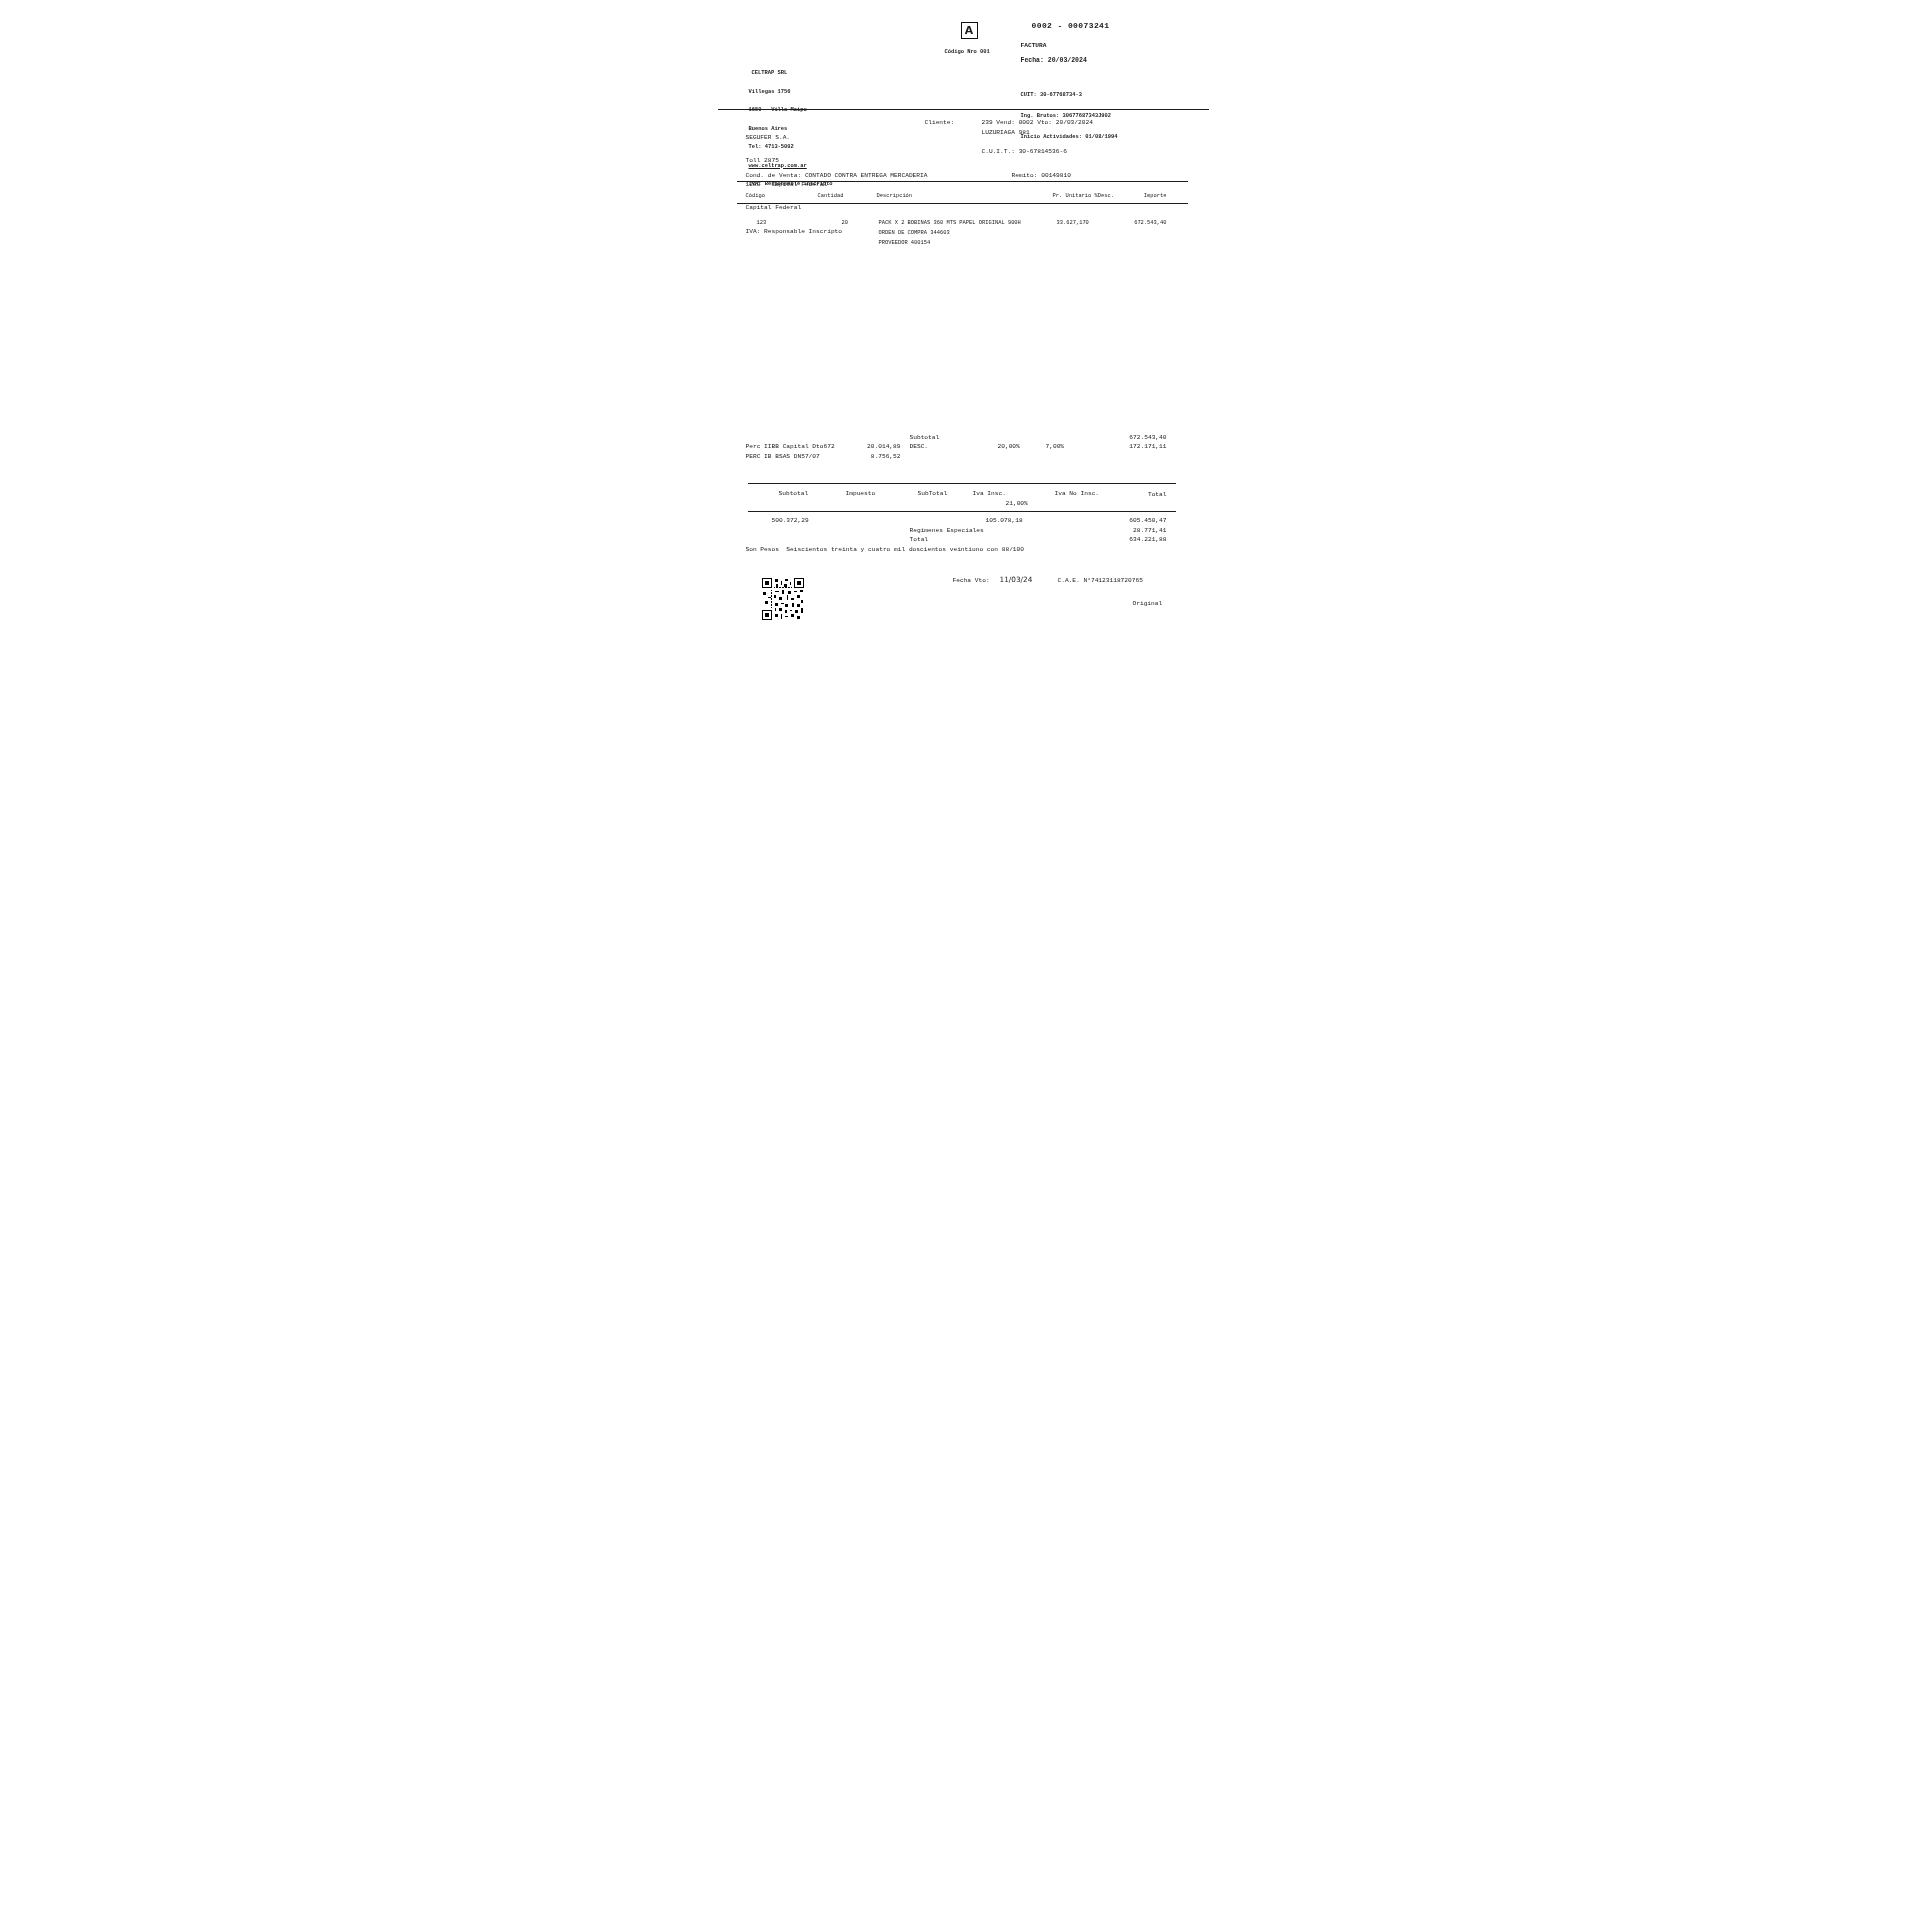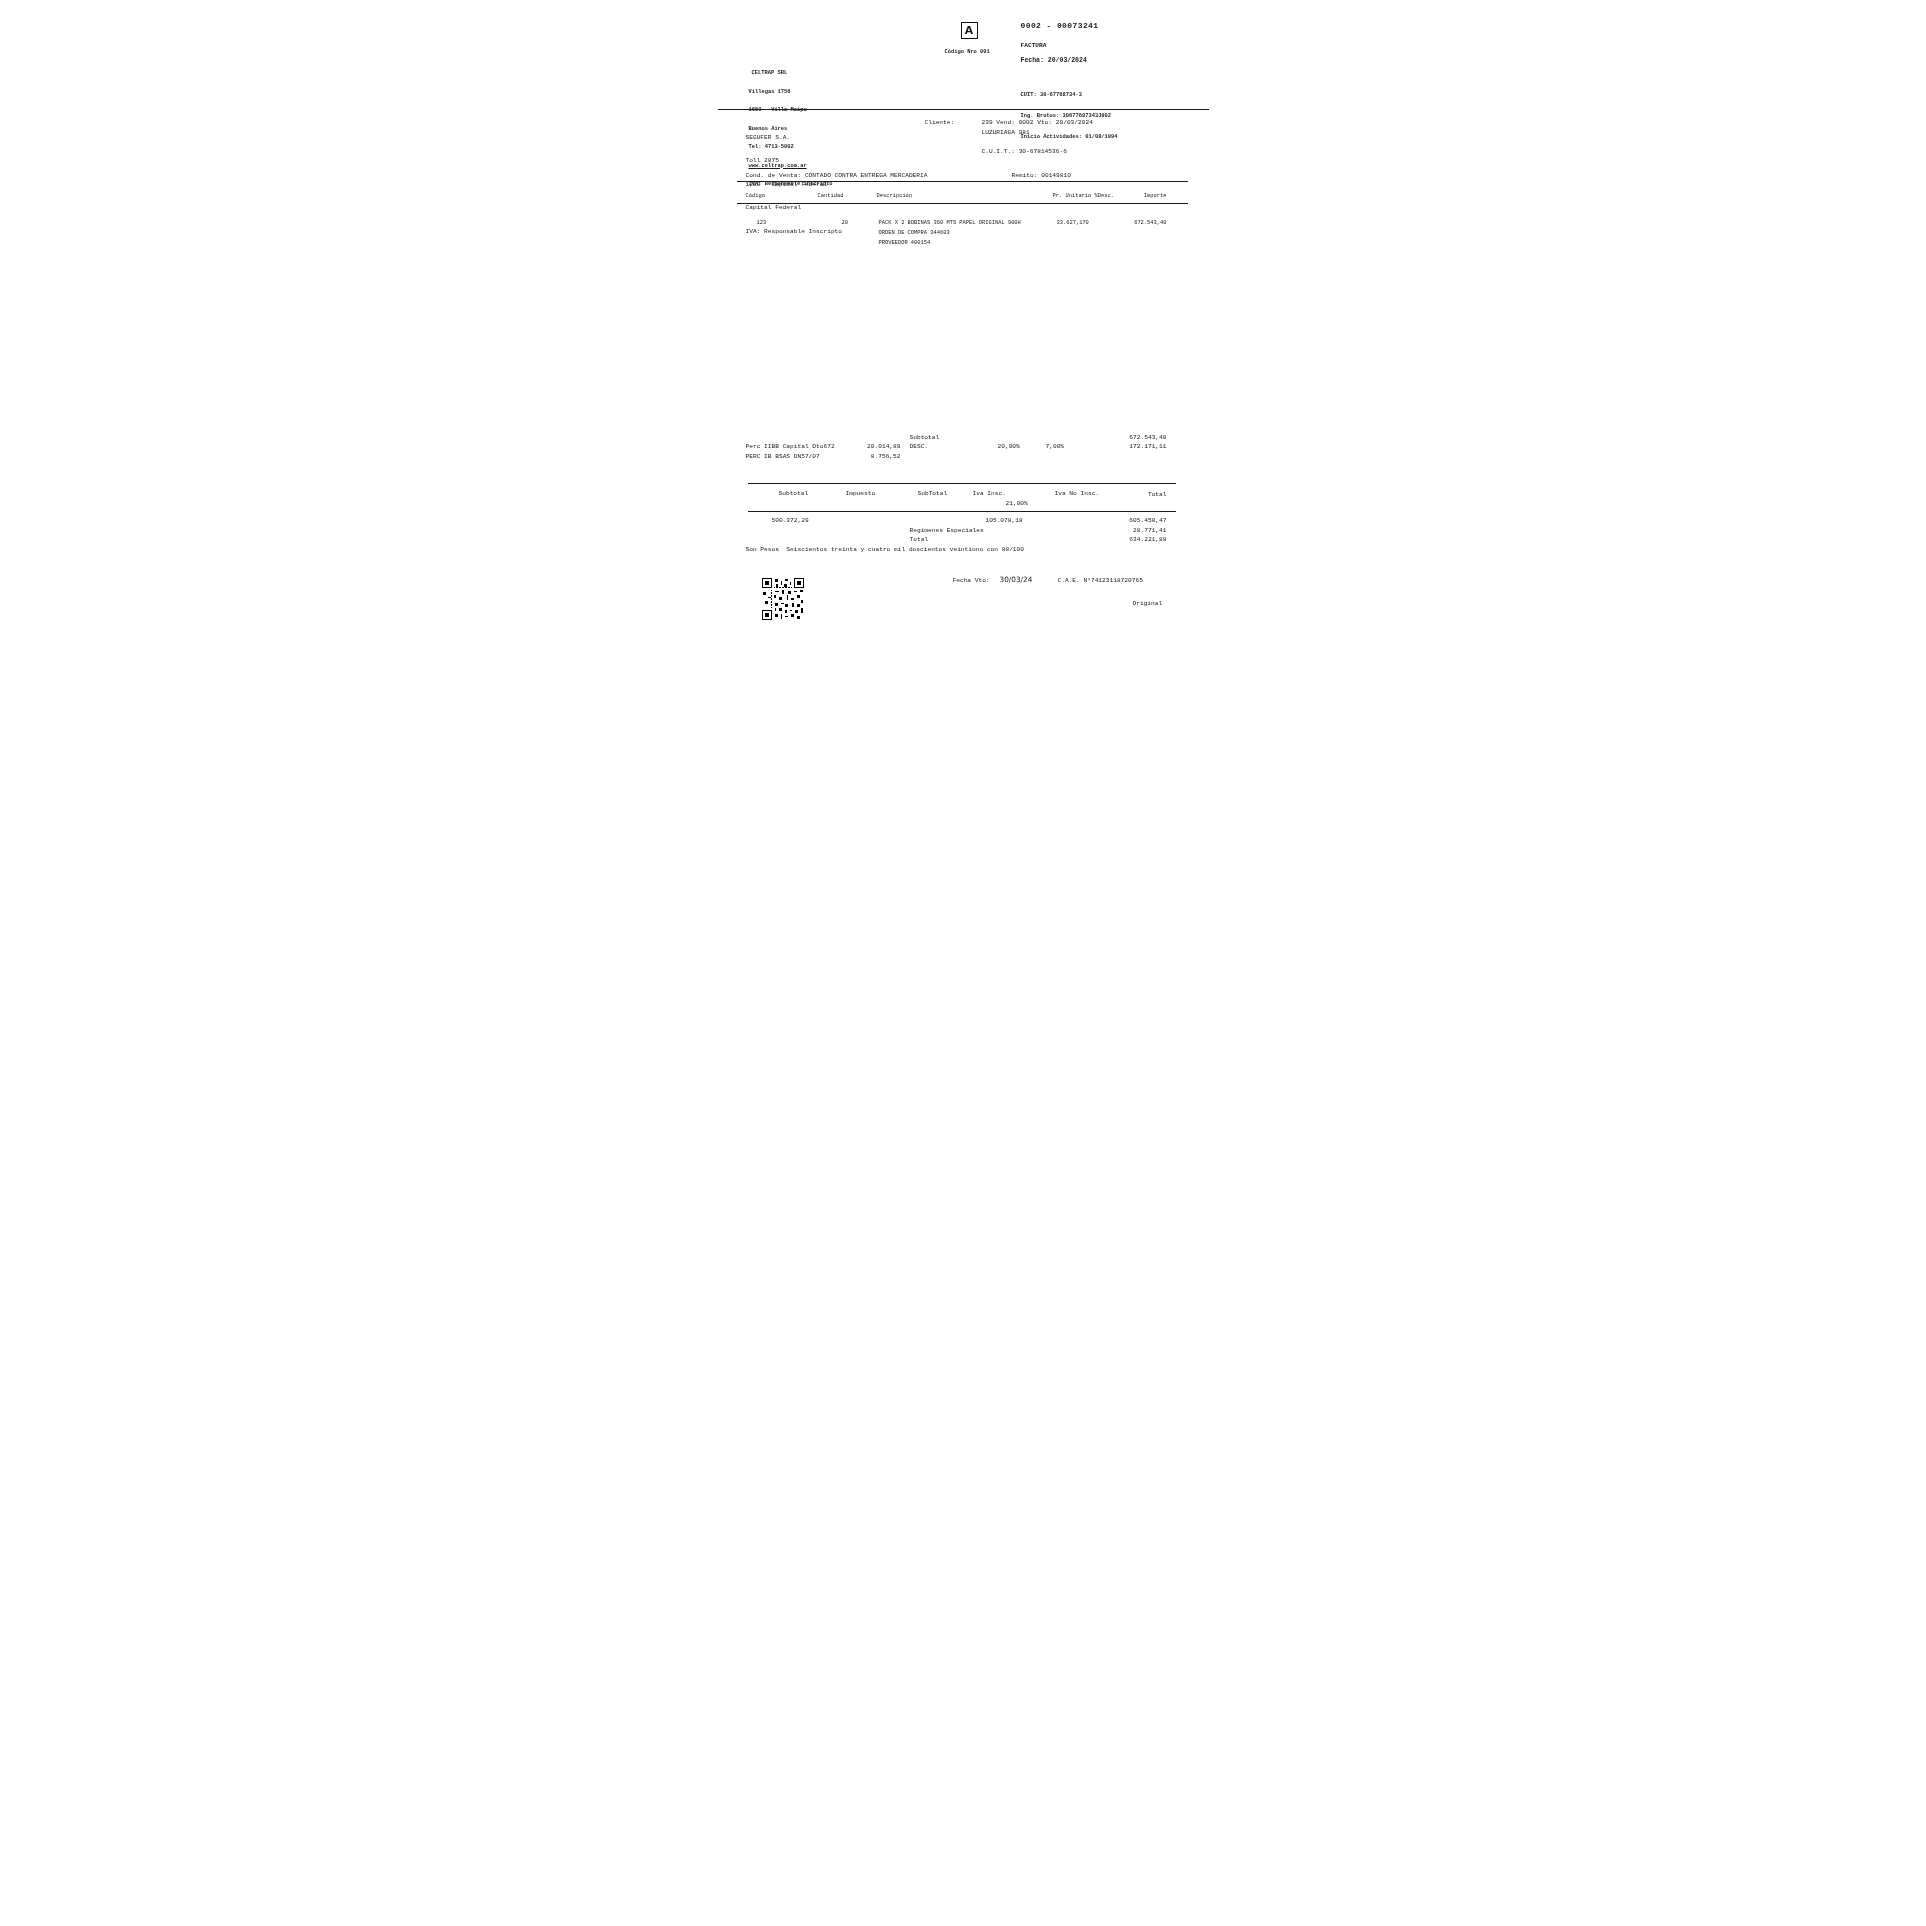--- a/index.html
+++ b/index.html
@@ -25,21 +25,21 @@
 </head>
 <body>
 
 <div class="page">
 
   <div class="letterbox">
     <span>A</span>
   </div>
   <div class="abs b t14" style="left:227px; top:49px;">Código Nro 001</div>
 
-  <div class="abs b t21" style="left:303px; top:21px;">0002 - 00073241</div>
+  <div class="abs b t21" style="left:314px; top:21px;">0002 - 00073241</div>
   <div class="abs b t16" style="left:303px; top:42px;">FACTURA</div>
   <div class="abs b t17" style="left:303px; top:57px;">Fecha: 20/03/2024</div>
 
   <div class="abs b t14 company" style="left:31px; top:58px;">
     <div style="padding-left:3.1px;">CELTRAP SRL</div>
     <div>Villegas 1756</div>
     <div>1650 - Villa Maipu</div>
     <div>Buenos Aires</div>
     <div>Tel: 4713-5002</div>
     <div class="u">www.celtrap.com.ar</div>
@@ -132,19 +132,19 @@
       <rect width="29" height="29" fill="#ffffff"></rect>
       <path fill="#000000" d="M0 0h7v7H0z M22 0h7v7h-7z M0 22h7v7H0z"></path>
       <path fill="#ffffff" d="M1 1h5v5H1z M23 1h5v5h-5z M1 23h5v5H1z"></path>
       <path fill="#000000" d="M2 2h3v3H2z M24 2h3v3h-3z M2 24h3v3H2z"></path>
       <path fill="#000000" d="M8 6h1v1H8z M10 6h1v1h-1z M12 6h1v1h-1z M14 6h1v1h-1z M16 6h1v1h-1z M18 6h1v1h-1z M20 6h1v1h-1z M6 8h1v1H6z M6 10h1v1H6z M6 12h1v1H6z M6 14h1v1H6z M6 16h1v1H6z M6 18h1v1H6z M6 20h1v1H6z"></path>
       <path fill="#000000" d="M9 1h2v2H9z M13 2h1v3h-1z M16 1h2v1h-2z M19 3h1v2h-1z M10 4h1v2h-1z M15 4h2v2h-2z M9 9h3v1H9z M14 8h1v3h-1z M18 9h2v2h-2z M22 9h2v1h-2z M26 8h2v2h-2z M1 10h2v2H1z M4 13h2v1H4z M8 12h2v2H8z M12 13h2v2h-2z M17 12h1v3h-1z M20 14h2v1h-2z M24 12h2v2h-2z M27 15h1v2h-1z M2 16h2v2H2z M9 17h2v2H9z M13 17h2v1h-2z M16 18h2v2h-2z M21 17h1v3h-1z M24 18h2v2h-2z M9 21h1v2H9z M12 21h2v2h-2z M16 22h1v2h-1z M19 22h2v1h-2z M23 22h2v2h-2z M27 21h1v3h-1z M9 25h2v2H9z M13 25h1v3h-1z M16 26h2v1h-2z M20 25h2v2h-2z M24 26h2v2h-2z"></path>
     </svg>
   </div>
 
   <div class="abs t16" style="left:235px; top:577px;">Fecha Vto:</div>
-  <div class="abs sans" style="left:282px; top:575px; font-size:7.3px;">30/03/24</div>
+  <div class="abs sans" style="left:282px; top:575px; font-size:7.3px;">11/03/24</div>
   <div class="abs t16" style="left:340px; top:577px;">C.A.E. N°74123118720765</div>
 
   <div class="abs t16" style="left:415px; top:600px;">Original</div>
 
 </div>
 
 
 </body></html>

